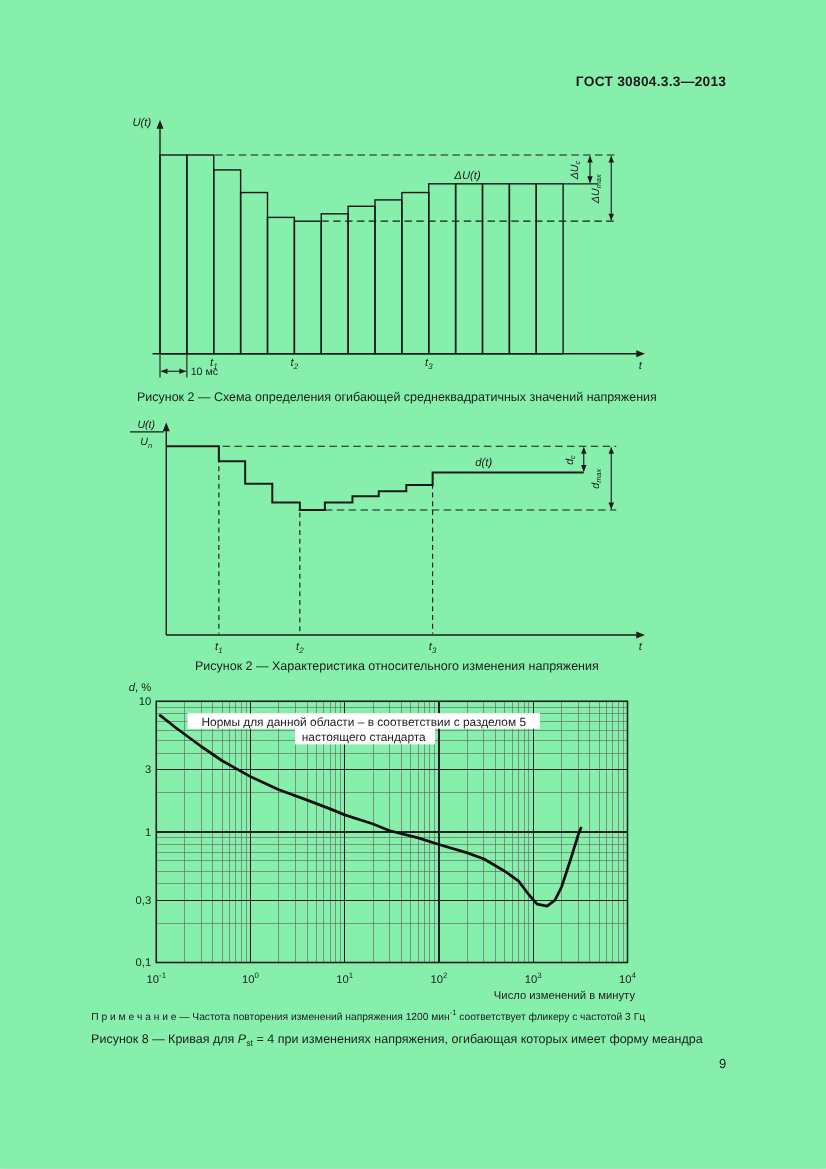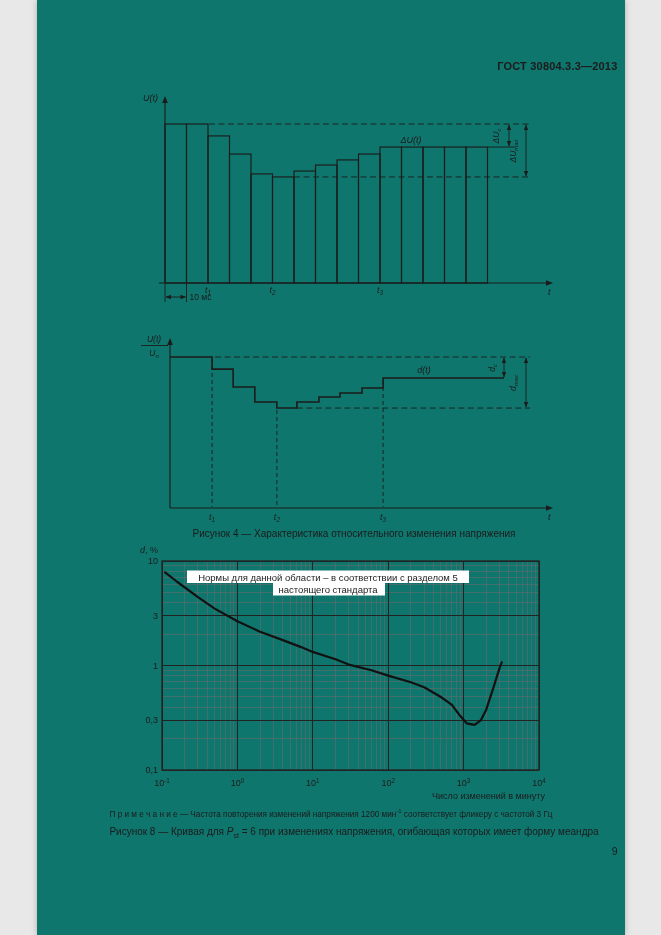--- a/index.html
+++ b/index.html
@@ -1,17 +1,17 @@
 <!DOCTYPE html>
 <html><head>
 <meta charset="utf-8">
 <style>
   html,body{margin:0;padding:0;background:#e8e8e8;}
   .page{
-    position:relative;width:588px;height:935px;background:#0f766e;
+    position:relative;width:661px;height:935px;background:#86efac;
     font-family:"Liberation Sans",sans-serif;color:#1b1b1b;overflow:hidden;
     margin:0 auto;box-shadow:0 0 6px rgba(0,0,0,.25);
   }
   .header{
     position:absolute;left:0;top:60px;width:581px;text-align:right;
     font-size:11px;font-weight:bold;letter-spacing:.2px;
   }
   .caption{
     position:absolute;left:45px;width:545px;text-align:center;font-size:10px;
   }
@@ -73,20 +73,23 @@
         <line x1="472" y1="125" x2="472" y2="146.055" stroke="#1b1b1b" stroke-width="0.9"></line>
         <polygon points="469.8,130 472,124.5 474.2,130" fill="#1b1b1b"></polygon>
         <polygon points="469.8,141.055 472,146.555 474.2,141.055" fill="#1b1b1b"></polygon>
         <text x="462" y="136" font-size="8.5" text-anchor="middle" font-style="italic" transform="rotate(-90 462 136)"><tspan font-size="8.5">ΔU</tspan><tspan font-size="5.949999999999999" dy="2.2">c</tspan></text>
         <line x1="489" y1="125" x2="489" y2="175.947" stroke="#1b1b1b" stroke-width="0.9"></line>
         <polygon points="486.8,130 489,124.5 491.2,130" fill="#1b1b1b"></polygon>
         <polygon points="486.8,170.947 489,176.447 491.2,170.947" fill="#1b1b1b"></polygon>
         <text x="479" y="151" font-size="8.5" text-anchor="middle" font-style="italic" transform="rotate(-90 479 151)"><tspan font-size="8.5">ΔU</tspan><tspan font-size="5.949999999999999" dy="2.2">max</tspan></text>
       </g>
     </svg>
+  <div class="caption" style="top:313px">
+    <span>Рисунок 2 — Схема определения огибающей среднеквадратичных значений напряжения</span>
+  </div>
 
   <svg id="fig3" width="560" height="197" style="top:328px" viewBox="60 328 560 197">
       <g>
         <line x1="178.084" y1="357" x2="493" y2="357" stroke="#1b1b1b" stroke-width="0.9" stroke-dasharray="6,3.5"></line>
         <line x1="259.92" y1="408.038" x2="493" y2="408.038" stroke="#1b1b1b" stroke-width="0.9" stroke-dasharray="6,3.5"></line>
         <line x1="175.084" y1="359" x2="175.084" y2="507" stroke="#1b1b1b" stroke-width="0.9" stroke-dasharray="4,3"></line>
         <line x1="239.88" y1="410.038" x2="239.88" y2="507" stroke="#1b1b1b" stroke-width="0.9" stroke-dasharray="4,3"></line>
         <line x1="346.092" y1="379.98900000000003" x2="346.092" y2="507" stroke="#1b1b1b" stroke-width="0.9" stroke-dasharray="4,3"></line>
         <path d="M 133,357 H 175.084 V 369.08 H 196.126 V 387.049 H 217.836 V 401.998 H 239.88 V 408.038 H 259.92 V 401.998 H 281.964 V 397.015 H 303.006 V 392.938 H 325.04999999999995 V 387.955 H 346.092 V 377.98900000000003 H 467 V 377.98900000000003 H 467" fill="none" stroke="#1b1b1b" stroke-width="1.6"></path>
         <line x1="133" y1="508" x2="509" y2="508" stroke="#1b1b1b" stroke-width="1.1"></line>
@@ -105,21 +108,21 @@
         <polygon points="464.8,363 467,357.5 469.2,363" fill="#1b1b1b"></polygon>
         <polygon points="464.8,371.98900000000003 467,377.48900000000003 469.2,371.98900000000003" fill="#1b1b1b"></polygon>
         <text x="458" y="368" font-size="8.5" text-anchor="middle" font-style="italic" transform="rotate(-90 458 368)"><tspan font-size="8.5">d</tspan><tspan font-size="5.949999999999999" dy="2.2">c</tspan></text>
         <line x1="489" y1="358" x2="489" y2="407.038" stroke="#1b1b1b" stroke-width="0.9"></line>
         <polygon points="486.8,363 489,357.5 491.2,363" fill="#1b1b1b"></polygon>
         <polygon points="486.8,402.038 489,407.538 491.2,402.038" fill="#1b1b1b"></polygon>
         <text x="479" y="383" font-size="8.5" text-anchor="middle" font-style="italic" transform="rotate(-90 479 383)"><tspan font-size="8.5">d</tspan><tspan font-size="5.949999999999999" dy="2.2">max</tspan></text>
       </g>
     </svg>
   <div class="caption" style="top:528px">
-    <span>Рисунок 4 — Характеристика относительного изменения напряжения</span>
+    <span>Рисунок 2 — Характеристика относительного изменения напряжения</span>
   </div>
 
   <svg id="fig4" width="560" height="267" style="top:538px" viewBox="60 538 560 267">
       <g>
         <g>
           <line x1="147.6976616730642" y1="561" x2="147.6976616730642" y2="770" stroke="#6b6b6b" stroke-width="0.55" shape-rendering="crispEdges"></line>
           <line x1="160.97494260586257" y1="561" x2="160.97494260586257" y2="770" stroke="#6b6b6b" stroke-width="0.55" shape-rendering="crispEdges"></line>
           <line x1="170.39532334612838" y1="561" x2="170.39532334612838" y2="770" stroke="#6b6b6b" stroke-width="0.55" shape-rendering="crispEdges"></line>
           <line x1="177.70233832693583" y1="561" x2="177.70233832693583" y2="770" stroke="#6b6b6b" stroke-width="0.55" shape-rendering="crispEdges"></line>
           <line x1="183.67260427892674" y1="561" x2="183.67260427892674" y2="770" stroke="#6b6b6b" stroke-width="0.55" shape-rendering="crispEdges"></line>
@@ -213,17 +216,17 @@
           <rect x="124" y="560" width="379" height="211"></rect>
         </clipPath>
       </defs>
     </svg>
 
   <div class="note">
     <span>П р и м е ч а н и е — Частота повторения изменений напряжения 1200 мин</span><sup>-1</sup><span> соответствует фликеру с частотой 3 Гц</span>
   </div>
 
   <div class="caption" style="top:826px">
-    <span>Рисунок 8 — Кривая для </span><i>P</i><sub>st</sub><span> = 6 при изменениях напряжения, огибающая которых имеет форму меандра</span>
+    <span>Рисунок 8 — Кривая для </span><i>P</i><sub>st</sub><span> = 4 при изменениях напряжения, огибающая которых имеет форму меандра</span>
   </div>
 
   <div class="page-number">9</div>
 </div>
 
 </body></html>

